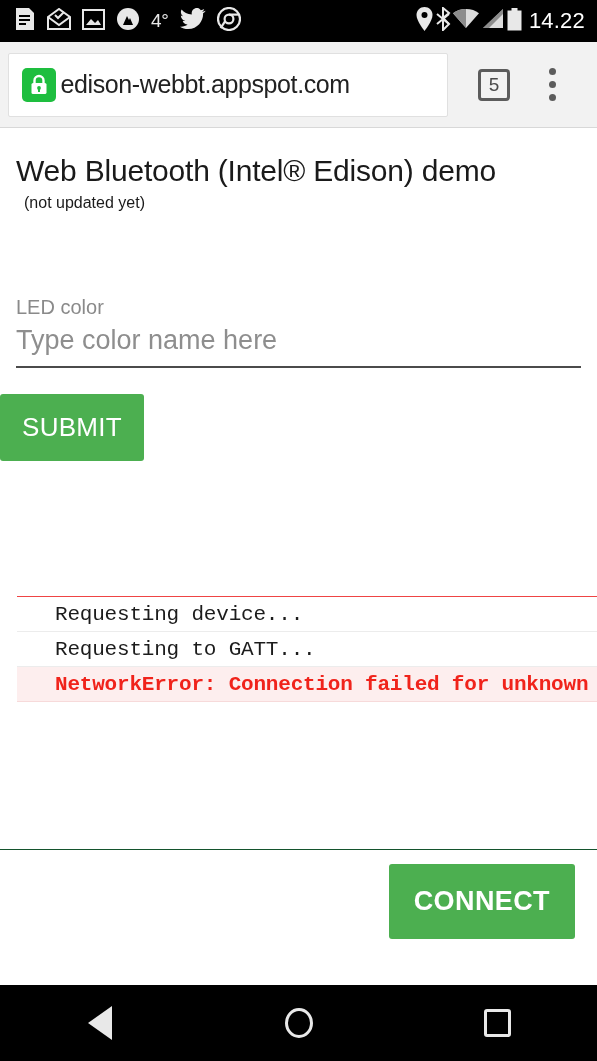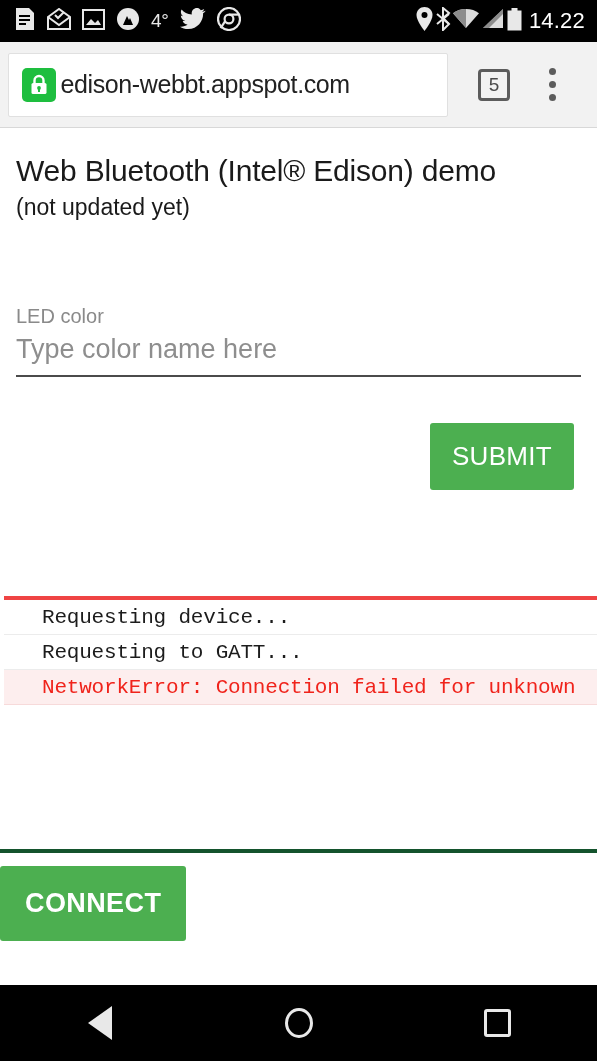--- a/index.html
+++ b/index.html
@@ -116,23 +116,23 @@
     letter-spacing: -0.2px;
   }
   .temp-heading {
     font-size: 34px;
     font-weight: bold;
     color: #000000;
     padding: 42px 0 0 16px;
     letter-spacing: -0.5px;
   }
   .temp-note {
-    font-size: 23px;
+    font-size: 16px;
     color: #1a1a1a;
-    padding: 6px 0 0 16px;
+    padding: 6px 0 0 24px;
   }
 
   .field-wrap { padding: 84px 16px 0 16px; }
   .field-label {
     font-size: 20px;
     color: #8a8a8a;
     padding-bottom: 6px;
   }
   .field-input {
     width: 100%;
@@ -140,68 +140,70 @@
     border-bottom: 2px solid #4b4b4b;
     font-size: 27px;
     color: #737373;
     padding: 0 0 10px 0;
     background: transparent;
     outline: none;
     font-family: "Liberation Sans", sans-serif;
   }
   .field-input::placeholder { color: #8e8e8e; }
 
-  .submit-row { display: flex; justify-content: flex-end; padding: 26px 23px 0 0; margin-top: 20px; }
+  .submit-row { display: flex; justify-content: flex-start; padding: 26px 23px 0 0; }
   .btn {
     background: #4caf50;
     color: #ffffff;
     border: none;
     border-radius: 3px;
     cursor: pointer;
     font-family: "Liberation Sans", sans-serif;
   }
   .btn-submit {
     font-size: 26px;
     padding: 18px 22px;
     letter-spacing: 0.3px;
   }
 
   
   .log {
     position: absolute;
-    left: 4px; right: 0;
+    left: 17px; right: 0;
     top: 468px;
-    border-top: 4px solid #ef4444;
+    border-top: 1px solid #ef4444;
   }
   .log-row {
     height: 35px;
     display: flex;
     align-items: center;
     padding-left: 38px;
     border-bottom: 1px solid #ececec;
     font-family: "Liberation Mono", monospace;
     font-size: 21px;
     color: #1c1c1c;
     letter-spacing: -0.2px;
   }
   .log-row.error {
     background: #fdeeee;
     color: #f0231b;
     border-bottom: 1px solid #f7dada;
+    font-weight: bold;
   }
 
   .bottom-bar {
     position: absolute;
     left: 0; right: 0;
     top: 721px;
-    border-top: 4px solid #14532d;
+    border-top: 1px solid #14532d;
     height: 104px;
     display: flex;
     align-items: center;
-    justify-content: flex-start;
+    justify-content: flex-end;
+    padding-right: 22px;
   }
   .btn-connect {
     font-size: 27px;
     font-weight: bold;
     padding: 22px 25px;
     letter-spacing: 0.4px;
   }
 
   
   .navbar {

